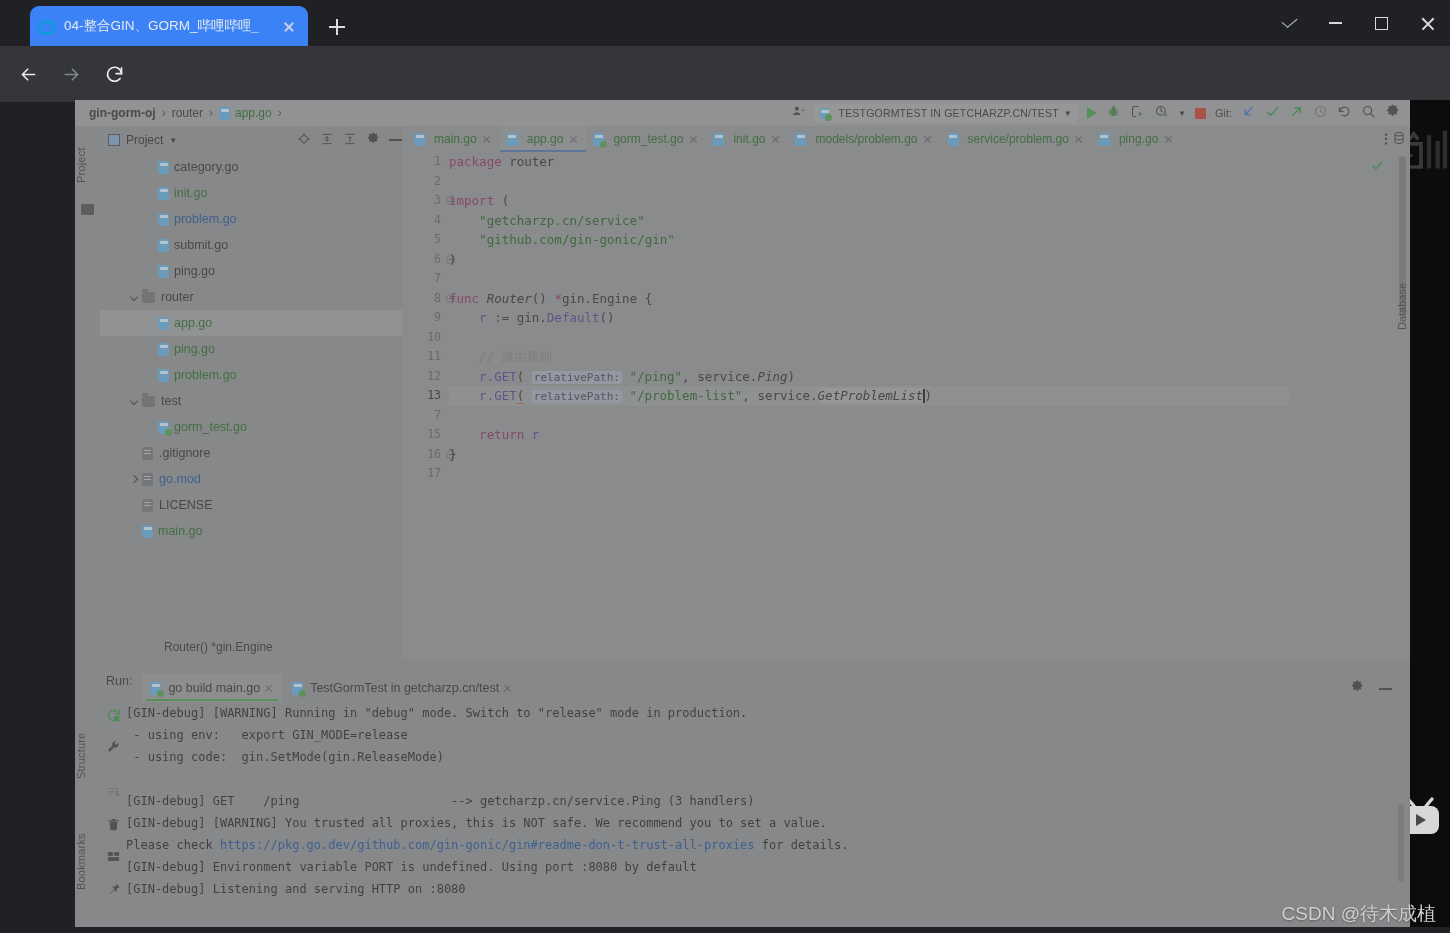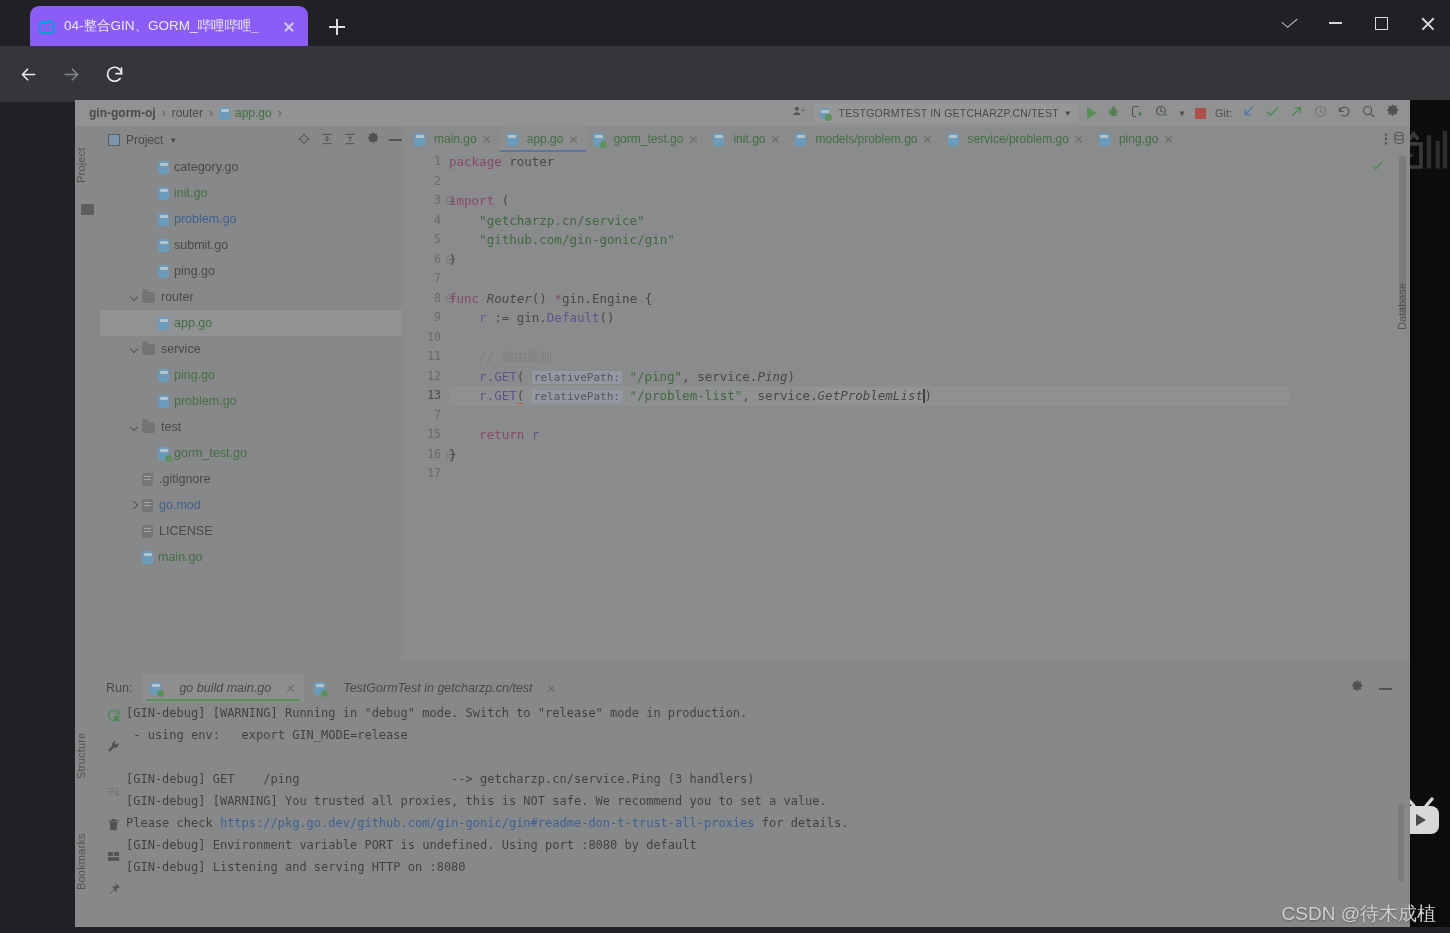--- a/index.html
+++ b/index.html
@@ -9,21 +9,21 @@
     font-family:"Liberation Sans", sans-serif;
     -webkit-font-smoothing:antialiased;
   }
   .mono { font-family:"DejaVu Sans Mono","Liberation Mono",monospace; }
 
   
   .browser { position:absolute; left:0; top:0; width:1450px; height:933px; background:#202124; }
   .tabstrip { position:absolute; left:0; top:0; width:1450px; height:46px; background:#202124; }
   .tab {
     position:absolute; left:30px; top:6px; width:278px; height:40px;
-    background:#8b5cf6; border-radius:9px 9px 0 0;
+    background:#3b82f6; border-radius:9px 9px 0 0;
     display:flex; align-items:center; padding:0 8px;
   }
   .tab-fav { width:17px; height:17px; flex:0 0 17px; margin-right:9px; }
   .tab-title {
     flex:1 1 auto; color:#e8eaed; font-size:13.5px; white-space:nowrap;
     overflow:hidden; -webkit-mask-image:linear-gradient(90deg,#000 84%,transparent 100%);
     mask-image:linear-gradient(90deg,#000 84%,transparent 100%);
   }
   .tab-close { width:22px; height:22px; flex:0 0 22px; position:relative; opacity:.85; }
   .tab-close::before,.tab-close::after {
@@ -149,23 +149,23 @@
   .selbg { background:#a0a1a3; }
 
   .editor-status {
     position:absolute; left:47px; top:534px; width:961px; height:25px;
     display:flex; align-items:center; padding-left:42px; font-size:12px; color:#2e2e2e;
   }
   .scroll-v { position:absolute; right:4px; top:30px; width:7px; height:160px; background:#777779; border-radius:4px; }
 
   
   .runpanel { position:absolute; left:25px; top:574px; width:1310px; height:224px; background:#8b8c8e; }
-  .run-tabsrow { position:absolute; left:0; top:0; height:28px; display:flex; align-items:center; font-size:12.5px; gap:2px; padding-left:6px; }
+  .run-tabsrow { position:absolute; left:0; top:0; height:28px; display:flex; align-items:flex-start; font-size:12.5px; gap:2px; padding-left:6px; }
   .run-lbl { color:#2e2e2e; margin-right:8px; }
-  .run-tab { display:flex; align-items:center; gap:13px; padding:0 8px; height:28px; position:relative;font-style:italic; }
+  .run-tab { display:flex; align-items:center; gap:2px; padding:0 8px; height:28px; position:relative; }
   .run-tab.active { background:#949597; }
   .run-tab.active::after { content:""; position:absolute; left:4px; right:4px; bottom:1px; height:2.5px; background:#3f9a3f; }
   .run-gear { position:absolute; right:46px; top:6px; }
   .run-min { position:absolute; right:18px; top:14px; width:13px; height:1.7px; background:#3a3a3a; }
 
   .runtools { position:absolute; left:0; top:28px; width:26px; height:196px; display:flex; flex-direction:column; align-items:center; padding-top:6px; gap:13px; }
   .console { position:absolute; left:26px; top:28px; width:1284px; height:196px; font-size:12px; overflow:hidden; }
   .coline { height:22px; line-height:22px; white-space:pre; color:#1f1f1f; }
   .link { color:#1a4f9c; }
   .con-scroll { position:absolute; right:6px; top:130px; width:6px; height:78px; background:#79797b; border-radius:3px; }
@@ -474,25 +474,20 @@
       </div>
       <div class="trow" style="padding-left: 28px;">
         <span class="arrow"></span>
         <span class="folder"></span>
         <span class="g-dark">router</span>
       </div>
       <div class="trow sel" style="padding-left: 44px;">
         <span style="width: 14px; flex: 0 0 14px;"></span>
         <span class="goicon"></span>
         <span class="g-green">app.go</span>
-      </div>
-      <div class="trow" style="padding-left: 28px;">
-        <span class="arrow"></span>
-        <span class="folder"></span>
-        <span class="g-dark">service</span>
       </div>
       <div class="trow" style="padding-left: 44px;">
         <span style="width: 14px; flex: 0 0 14px;"></span>
         <span class="goicon"></span>
         <span class="g-green">ping.go</span>
       </div>
       <div class="trow" style="padding-left: 44px;">
         <span style="width: 14px; flex: 0 0 14px;"></span>
         <span class="goicon"></span>
         <span class="g-green">problem.go</span>
@@ -624,20 +619,23 @@
         <div class="cline"><span class="id">}</span></div>
         <div class="cline"></div>
       </div>
     <div class="scroll-v"></div>
     <span style="position:absolute; right:26px; top:32px;">
       <svg viewBox="0 0 24 24" width="13" height="13" fill="none" stroke="#2f8f3f" stroke-width="2.6" stroke-linecap="round">
           <path d="M4 13l5 5L20 6"></path>
         </svg>
     </span>
   </div>
+  <div class="editor-status">
+    <span>Router() *gin.Engine</span>
+  </div>
 
   <span class="vstrip" style="top:150px; height:80px; right:2px;">Database</span>
   <span class="vstrip" style="top:690px; height:60px; right:2px;">make</span>
 
   <div class="runpanel">
     <div class="run-tabsrow">
       <span class="run-lbl">Run:</span>
       <span class="run-tab active">
         <span class="goicon test"></span>
         <span>go build main.go</span>
@@ -691,20 +689,21 @@
       <span>
         <svg viewBox="0 0 24 24" width="15" height="15" fill="#3a3a3a">
             <path d="M14 2l8 8-3 1-2.5 2.5.5 5-4-4-6.5 6.5L7 19l6.5-6.5-4-4 5 .5L17 6.5z"></path>
           </svg>
       </span>
     </div>
 
     <div class="console mono">
         <div class="coline">[GIN-debug] [WARNING] Running in "debug" mode. Switch to "release" mode in production.</div>
         <div class="coline"> - using env:   export GIN_MODE=release</div>
+        <div class="coline"> - using code:  gin.SetMode(gin.ReleaseMode)</div>
         <div class="coline">&nbsp;</div>
         <div class="coline">[GIN-debug] GET    /ping                     --&gt; getcharzp.cn/service.Ping (3 handlers)</div>
         <div class="coline">[GIN-debug] [WARNING] You trusted all proxies, this is NOT safe. We recommend you to set a value.</div>
         <div class="coline">Please check <span class="link">https://pkg.go.dev/github.com/gin-gonic/gin#readme-don-t-trust-all-proxies</span> for details.</div>
         <div class="coline">[GIN-debug] Environment variable PORT is undefined. Using port :8080 by default</div>
         <div class="coline">[GIN-debug] Listening and serving HTTP on :8080</div>
       </div>
     <div class="con-scroll"></div>
   </div>
 

